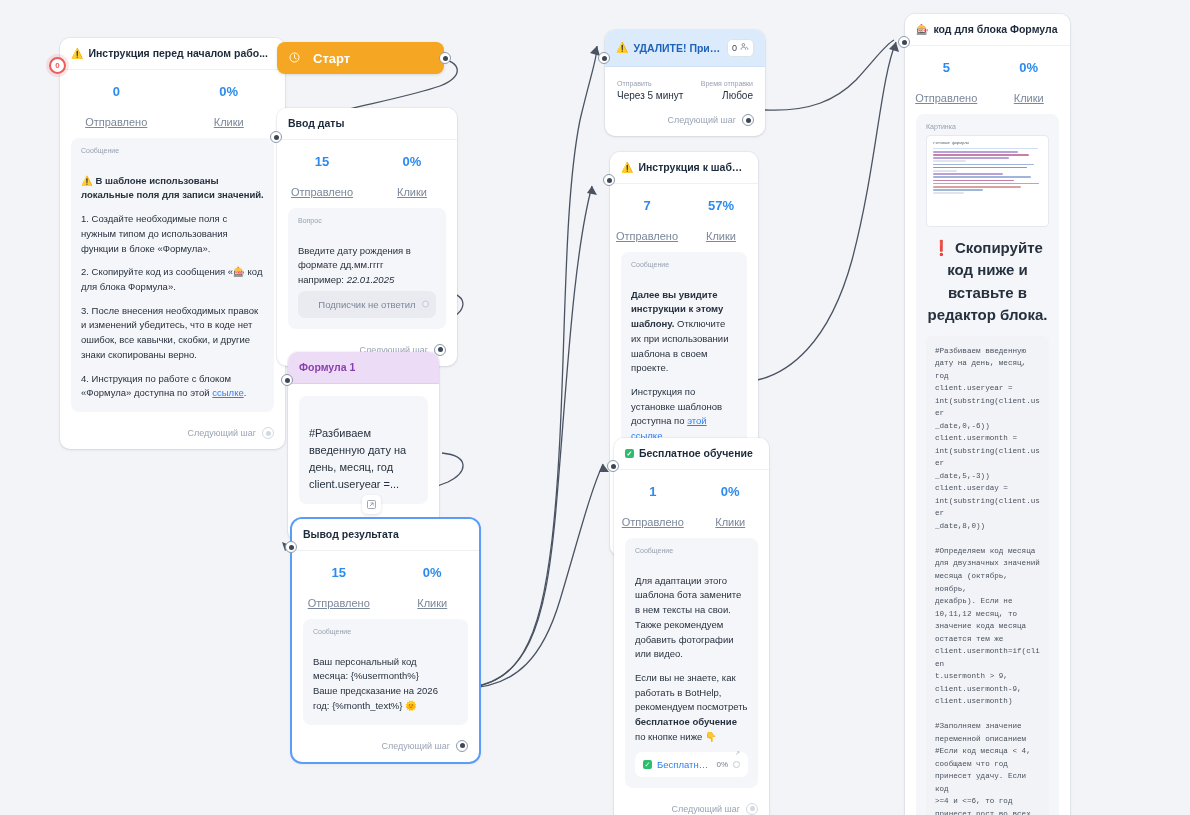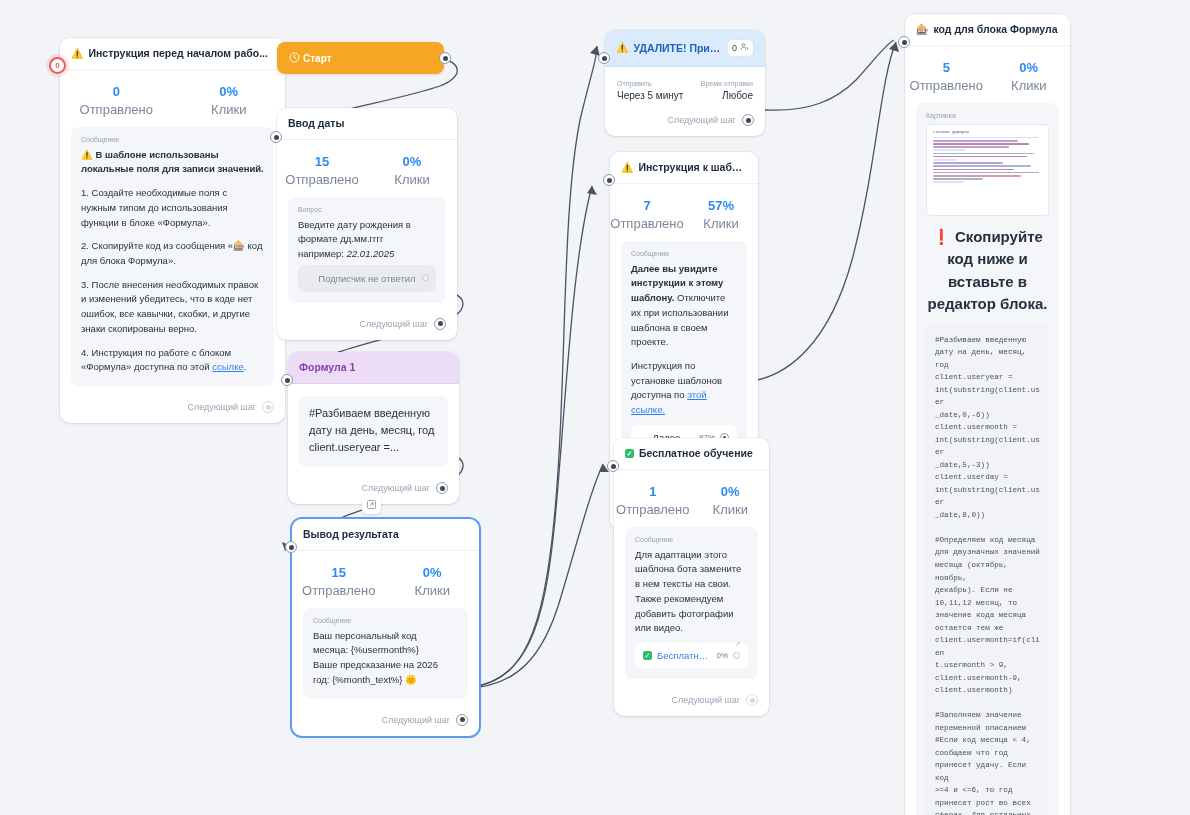--- a/index.html
+++ b/index.html
@@ -63,37 +63,38 @@
     color: #3b4a5e;
     font-weight: normal;
   }
 
   .stats {
     display: flex;
     padding: 14px 0 10px 0;
   }
   .stat { flex: 1 1 50%; text-align: center; }
   .stat-val { font-size: 13px; font-weight: bold; color: #2d8bf0; line-height: 1.2; }
-  .stat-lbl { font-size: 13px; color: #7b879a; margin-top: 2px; }
+  .stat-lbl { font-size: 11px; color: #7b879a; margin-top: 16px; text-decoration: underline; }
 
   .body { padding: 0 11px 6px 11px; }
   .bubble {
     background: #f5f6f9;
     border-radius: 8px;
     padding: 9px 10px 11px 10px;
   }
   .bubble-label {
     font-size: 7px;
     color: #97a1b2;
     margin-bottom: 5px;
   }
   .bubble-text {
     font-size: 9.5px;
     color: #26313f;
     line-height: 1.55;
+    margin-top: 20px;
   }
   .bubble-text p { margin: 0 0 9px 0; }
   .bubble-text p:last-child { margin-bottom: 0; }
   .bubble-text b { font-weight: bold; }
   .bubble-text i { font-style: italic; }
   .lnk { color: #2d7ff0; text-decoration: underline; }
 
   .answer-pill {
     margin-top: 3px;
     background: #e9ebf0;
@@ -154,24 +155,24 @@
     left: -7px; top: 46px;
     z-index: 5;
   }
 
   
   .start-node {
     position: absolute;
     background: #f5a623;
     border-radius: 8px;
     height: 32px;
-    display: flex; align-items: center; gap: 3px;
+    display: flex; align-items: center; gap: 13px;
     padding: 0 12px;
     color: #fff;
-    font-size: 10px;
+    font-size: 13px;
     font-weight: bold;
     box-shadow: 0 1px 3px rgba(20,30,60,.12);
     z-index: 3;
   }
   .start-node .port {
     position: absolute; right: -7px; top: 10px;
   }
 
   
   .red-badge {
@@ -358,21 +359,21 @@
       </div>
     </div>
     <div class="next-row">
       <span>Следующий шаг</span>
       <span class="port">
           <i></i>
         </span>
     </div>
   </div>
 
-  <div class="node" style="left:288px; top:352px; width:171px;">
+  <div class="node" style="left:288px; top:352px; width:151px;">
     <span class="port port-left" style="top:22px;">
         <i></i>
       </span>
     <div class="node-head violet">
       <span class="head-title">Формула 1</span>
     </div>
     <div class="body" style="padding-top:12px;">
       <div class="bubble">
         <div class="bubble-text" style="font-size:11px;">#Разбиваем введенную дату на день, месяц, год
 client.useryear =...</div>
@@ -531,20 +532,21 @@
       <div class="stat">
         <div class="stat-val">0%</div>
         <div class="stat-lbl">Клики</div>
       </div>
     </div>
     <div class="body">
       <div class="bubble">
         <div class="bubble-label">Сообщение</div>
         <div class="bubble-text">
           <p>Для адаптации этого шаблона бота замените в нем тексты на свои. Также рекомендуем добавить фотографии или видео.</p>
+          <p><span>Если вы не знаете, как работать в BotHelp, рекомендуем посмотреть </span><b>бесплатное обучение</b><span> по кнопке ниже 👇</span></p>
         </div>
         <div class="btn-row link-btn">
           <span class="ext-mini">↗</span>
           <span class="sq-check">✓</span>
           <span class="btn-label">Бесплатное обуч...</span>
           <span class="pct">0%</span>
           <span class="dot-o"></span>
         </div>
       </div>
     </div>

